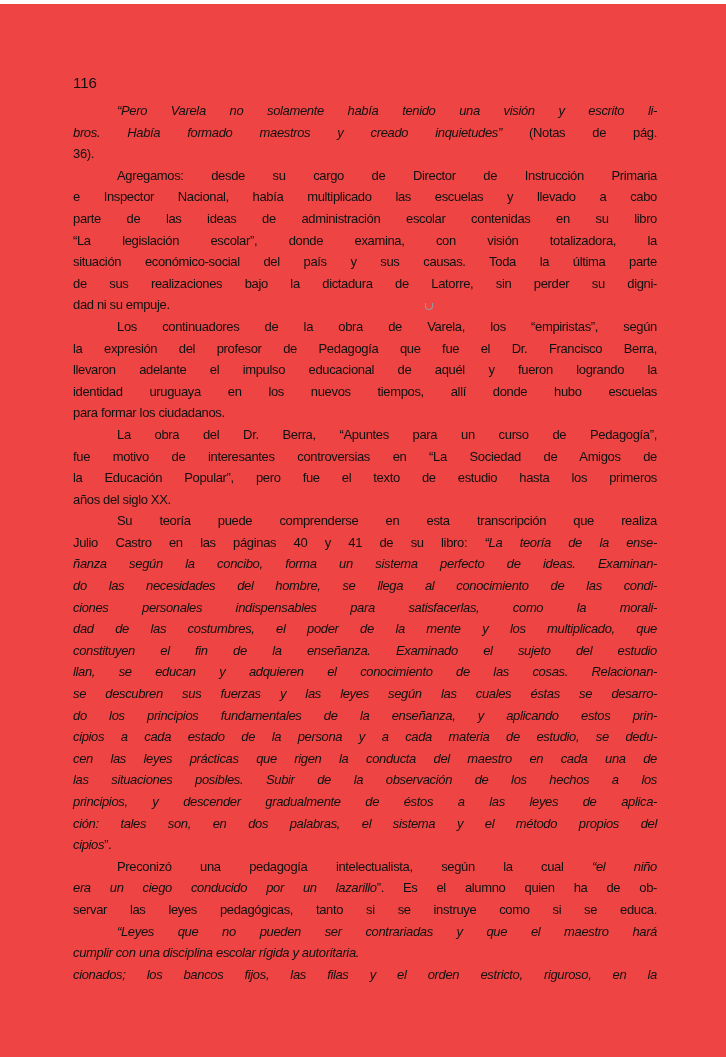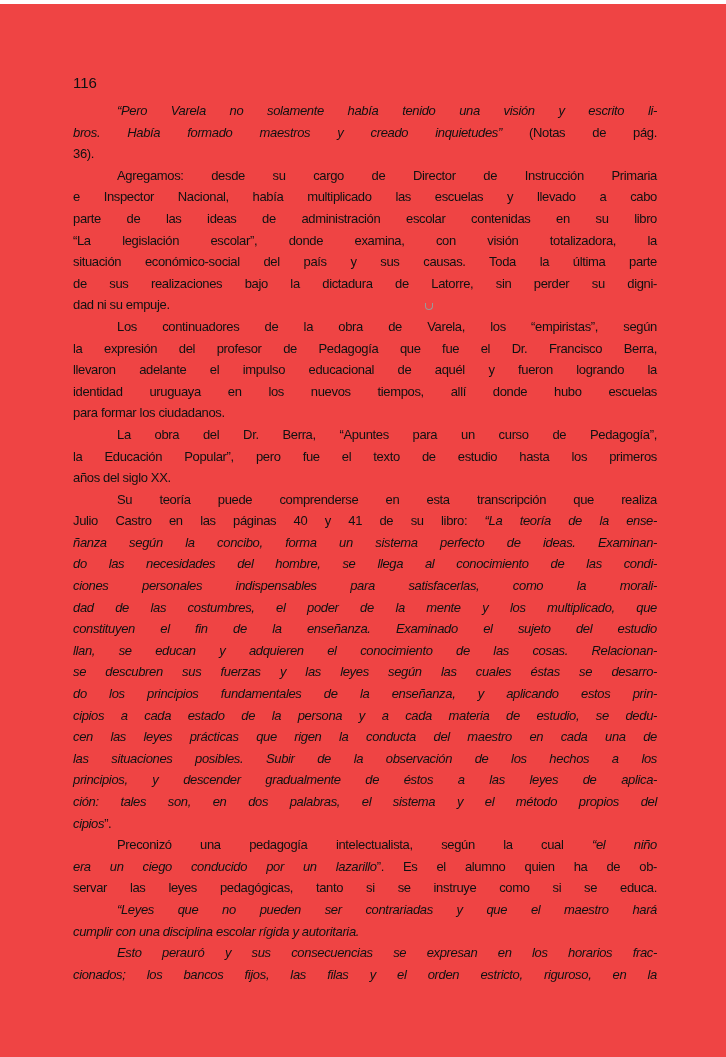--- a/index.html
+++ b/index.html
@@ -41,20 +41,21 @@
       <span class="line"><span>“La legislación escolar”, donde examina, con visión totalizadora, la</span></span>
       <span class="line"><span>situación económico-social del país y sus causas. Toda la última parte</span></span>
       <span class="line"><span>de sus realizaciones bajo la dictadura de Latorre, sin perder su digni-</span></span>
       <span class="line last"><span>dad ni su empuje.</span></span>
       <span class="line indent"><span>Los continuadores de la obra de Varela, los “empiristas”, según</span></span>
       <span class="line"><span>la expresión del profesor de Pedagogía que fue el Dr. Francisco Berra,</span></span>
       <span class="line"><span>llevaron adelante el impulso educacional de aquél y fueron logrando la</span></span>
       <span class="line"><span>identidad uruguaya en los nuevos tiempos, allí donde hubo escuelas</span></span>
       <span class="line last"><span>para formar los ciudadanos.</span></span>
       <span class="line indent"><span>La obra del Dr. Berra, “Apuntes para un curso de Pedagogía”,</span></span>
+      <span class="line"><span>fue motivo de interesantes controversias en “La Sociedad de Amigos de</span></span>
       <span class="line"><span>la Educación Popular”, pero fue el texto de estudio hasta los primeros</span></span>
       <span class="line last"><span>años del siglo XX.</span></span>
       <span class="line indent"><span>Su teoría puede comprenderse en esta transcripción que realiza</span></span>
       <span class="line"><span>Julio Castro en las páginas 40 y 41 de su libro: </span><span class="i">“La teoría de la ense-</span></span>
       <span class="line"><span class="i">ñanza según la concibo, forma un sistema perfecto de ideas. Examinan-</span></span>
       <span class="line"><span class="i">do las necesidades del hombre, se llega al conocimiento de las condi-</span></span>
       <span class="line"><span class="i">ciones personales indispensables para satisfacerlas, como la morali-</span></span>
       <span class="line"><span class="i">dad de las costumbres, el poder de la mente y los multiplicado, que</span></span>
       <span class="line"><span class="i">constituyen el fin de la enseñanza. Examinado el sujeto del estudio</span></span>
       <span class="line"><span class="i">llan, se educan y adquieren el conocimiento de las cosas. Relacionan-</span></span>
@@ -64,17 +65,16 @@
       <span class="line"><span class="i">cen las leyes prácticas que rigen la conducta del maestro en cada una de</span></span>
       <span class="line"><span class="i">las situaciones posibles. Subir de la observación de los hechos a los</span></span>
       <span class="line"><span class="i">principios, y descender gradualmente de éstos a las leyes de aplica-</span></span>
       <span class="line"><span class="i">ción: tales son, en dos palabras, el sistema y el método propios del</span></span>
       <span class="line last"><span class="i">cipios</span><span>”.</span></span>
       <span class="line indent"><span>Preconizó una pedagogía intelectualista, según la cual </span><span class="i">“el niño</span></span>
       <span class="line"><span class="i">era un ciego conducido por un lazarillo</span><span>”. Es el alumno quien ha de ob-</span></span>
       <span class="line"><span>servar las leyes pedagógicas, tanto si se instruye como si se educa.</span></span>
       <span class="line indent"><span class="i">“Leyes que no pueden ser contrariadas y que el maestro hará</span></span>
       <span class="line last"><span class="i">cumplir con una disciplina escolar rígida y autoritaria.</span></span>
-      <span class="line indent"><span class="i">Esto perauró y sus consecuencias se expresan en los horarios frac-</span></span>
       <span class="line"><span class="i">cionados; los bancos fijos, las filas y el orden estricto, riguroso, en la</span></span>
     </div>
   <div class="mark"></div>
 </div>
 
 </body></html>

